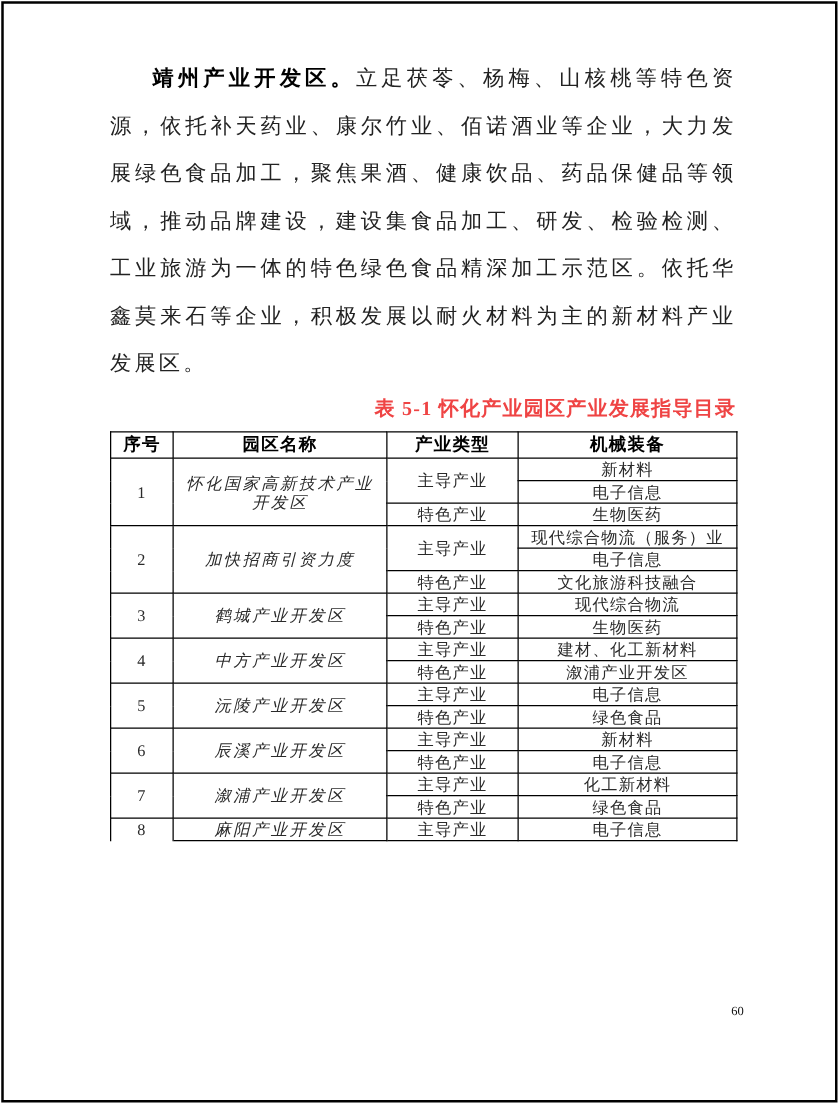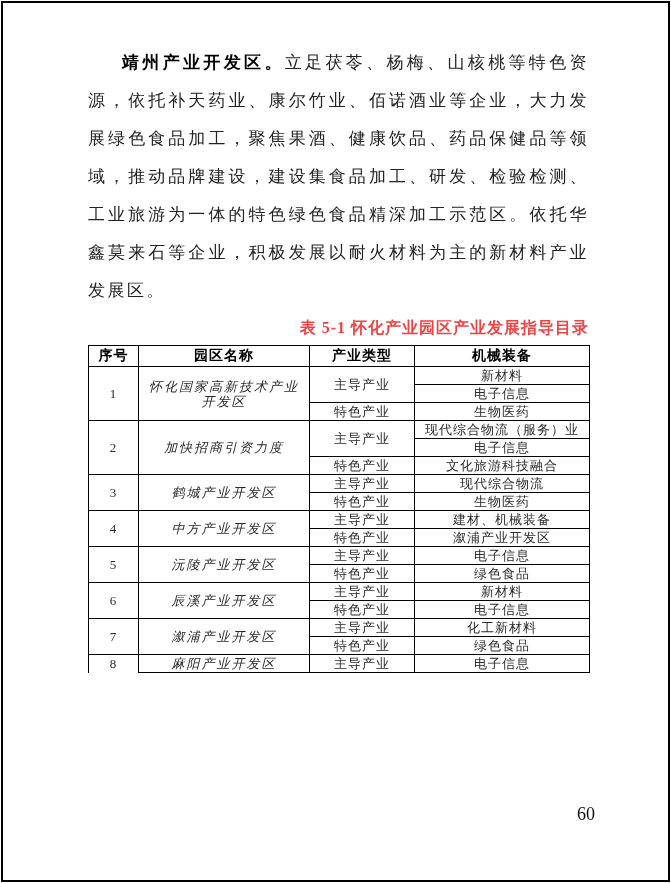--- a/index.html
+++ b/index.html
@@ -65,21 +65,21 @@
     height: 17px;
     line-height: 15px;
     color: #2a2a2a;
   }
   .guidance-table td.cell-park { letter-spacing: 2px; font-style: italic; }
   .guidance-table td.continued { border-bottom: 0; }
   .page-number {
     position: absolute;
     top: 804px;
     right: 76px;
-    font-size: 18px;
+    font-size: 10px;
     color: #111;
   }
 </style>
 </head>
 <body>
 
 <div class="page-frame"></div>
 
 <div class="content">
 
@@ -138,21 +138,21 @@
             <td>现代综合物流</td>
           </tr>
           <tr>
             <td>特色产业</td>
             <td>生物医药</td>
           </tr>
           <tr>
             <td rowspan="2">4</td>
             <td rowspan="2" class="cell-park">中方产业开发区</td>
             <td>主导产业</td>
-            <td>建材、机械装备</td>
+            <td>建材、化工新材料</td>
           </tr>
           <tr>
             <td>特色产业</td>
             <td>溆浦产业开发区</td>
           </tr>
           <tr>
             <td rowspan="2">5</td>
             <td rowspan="2" class="cell-park">沅陵产业开发区</td>
             <td>主导产业</td>
             <td>电子信息</td>

